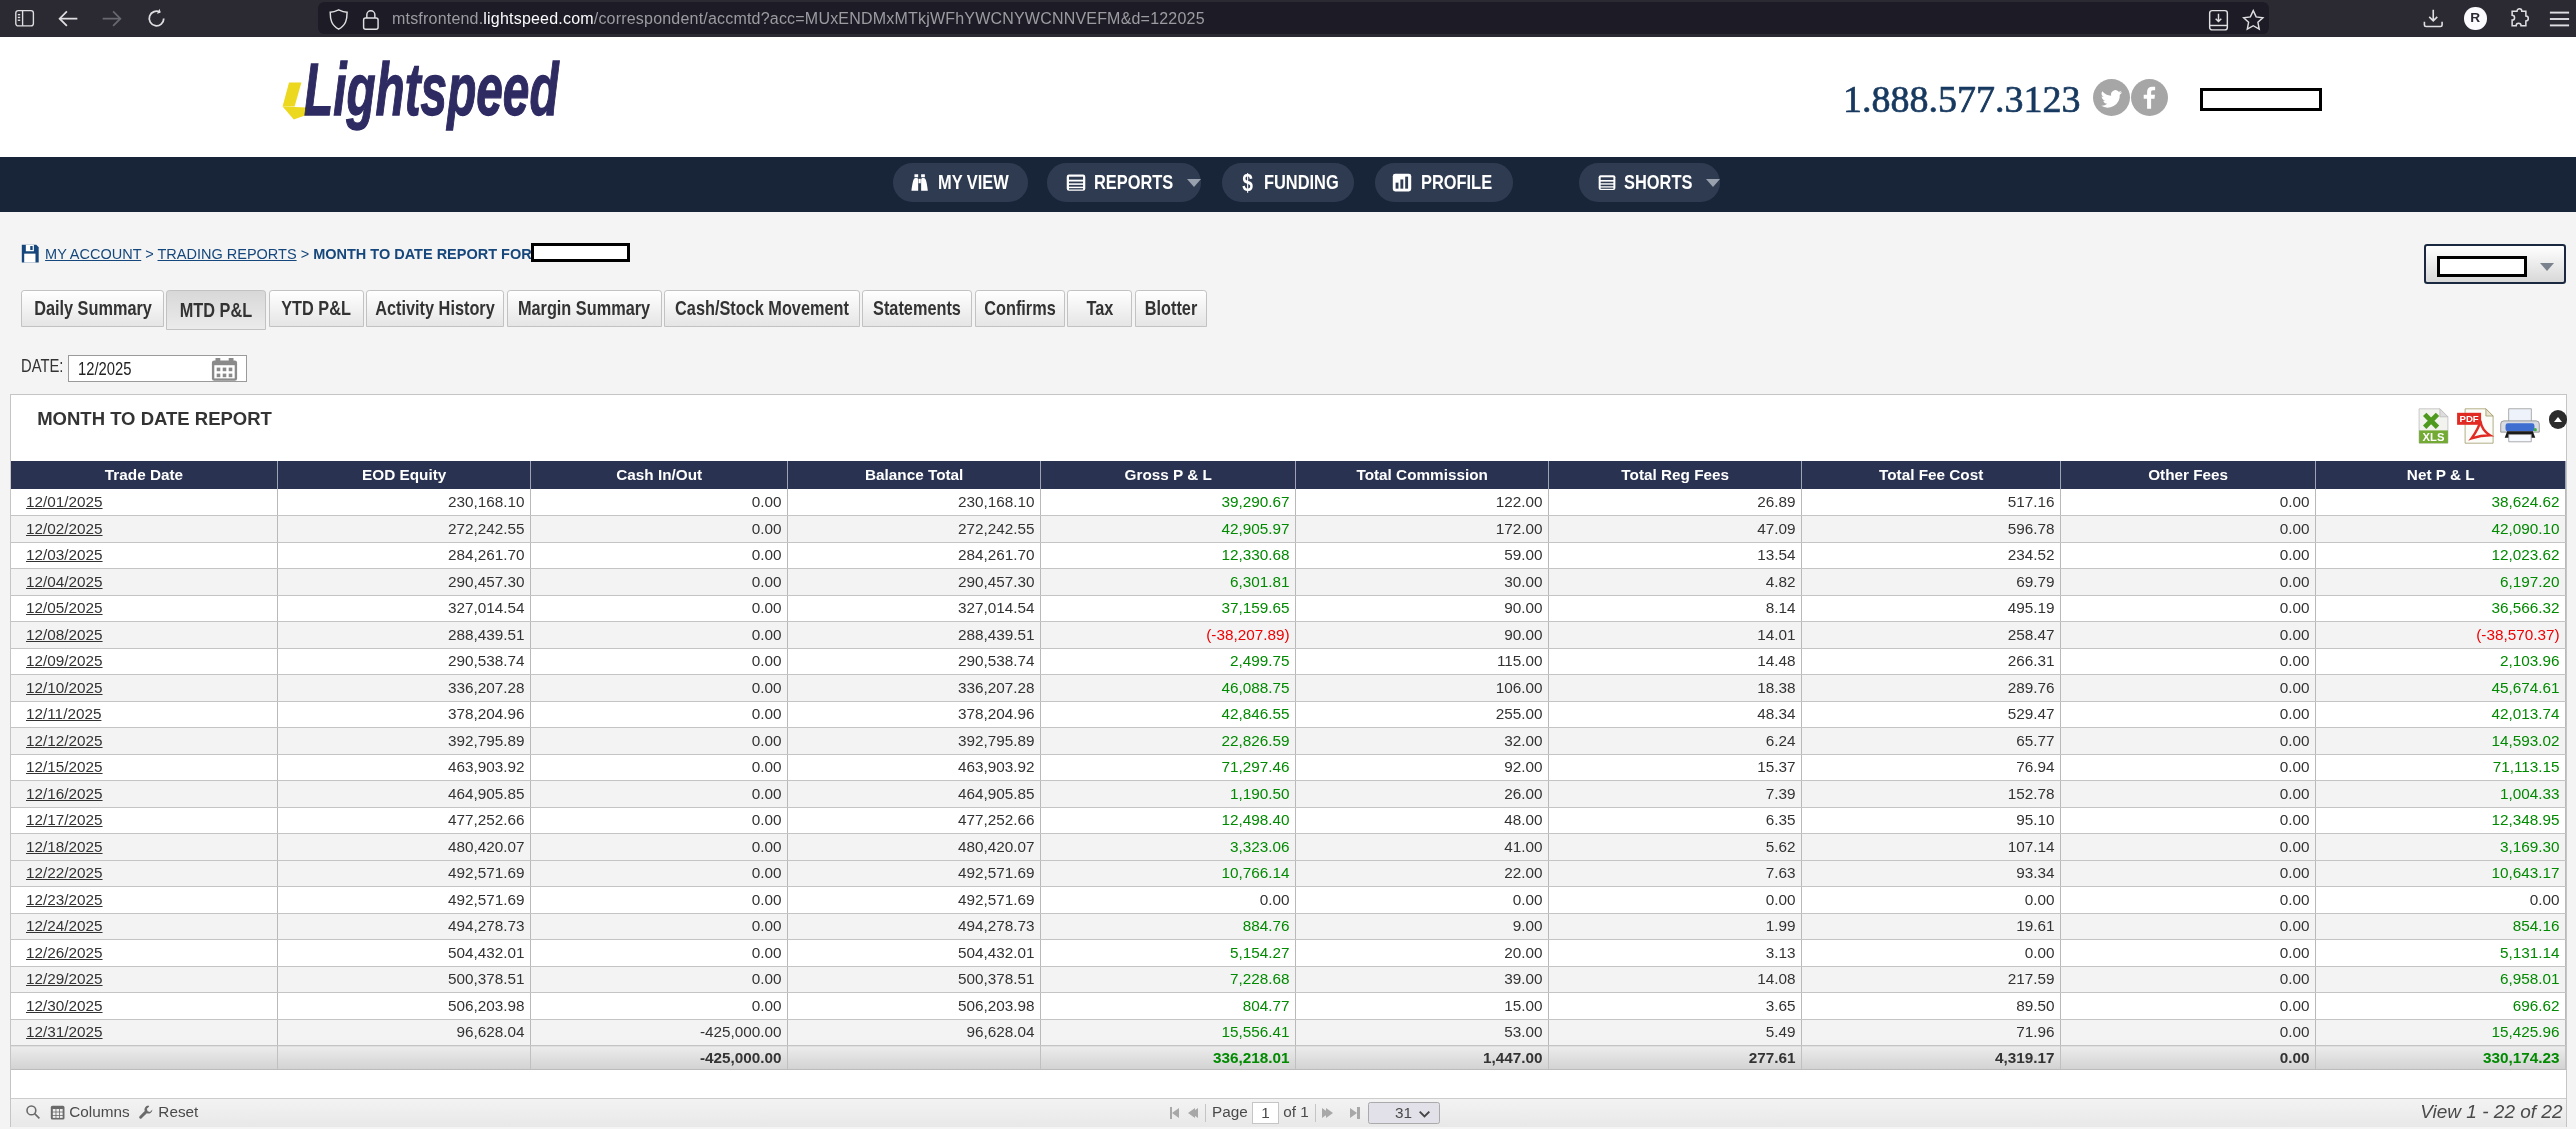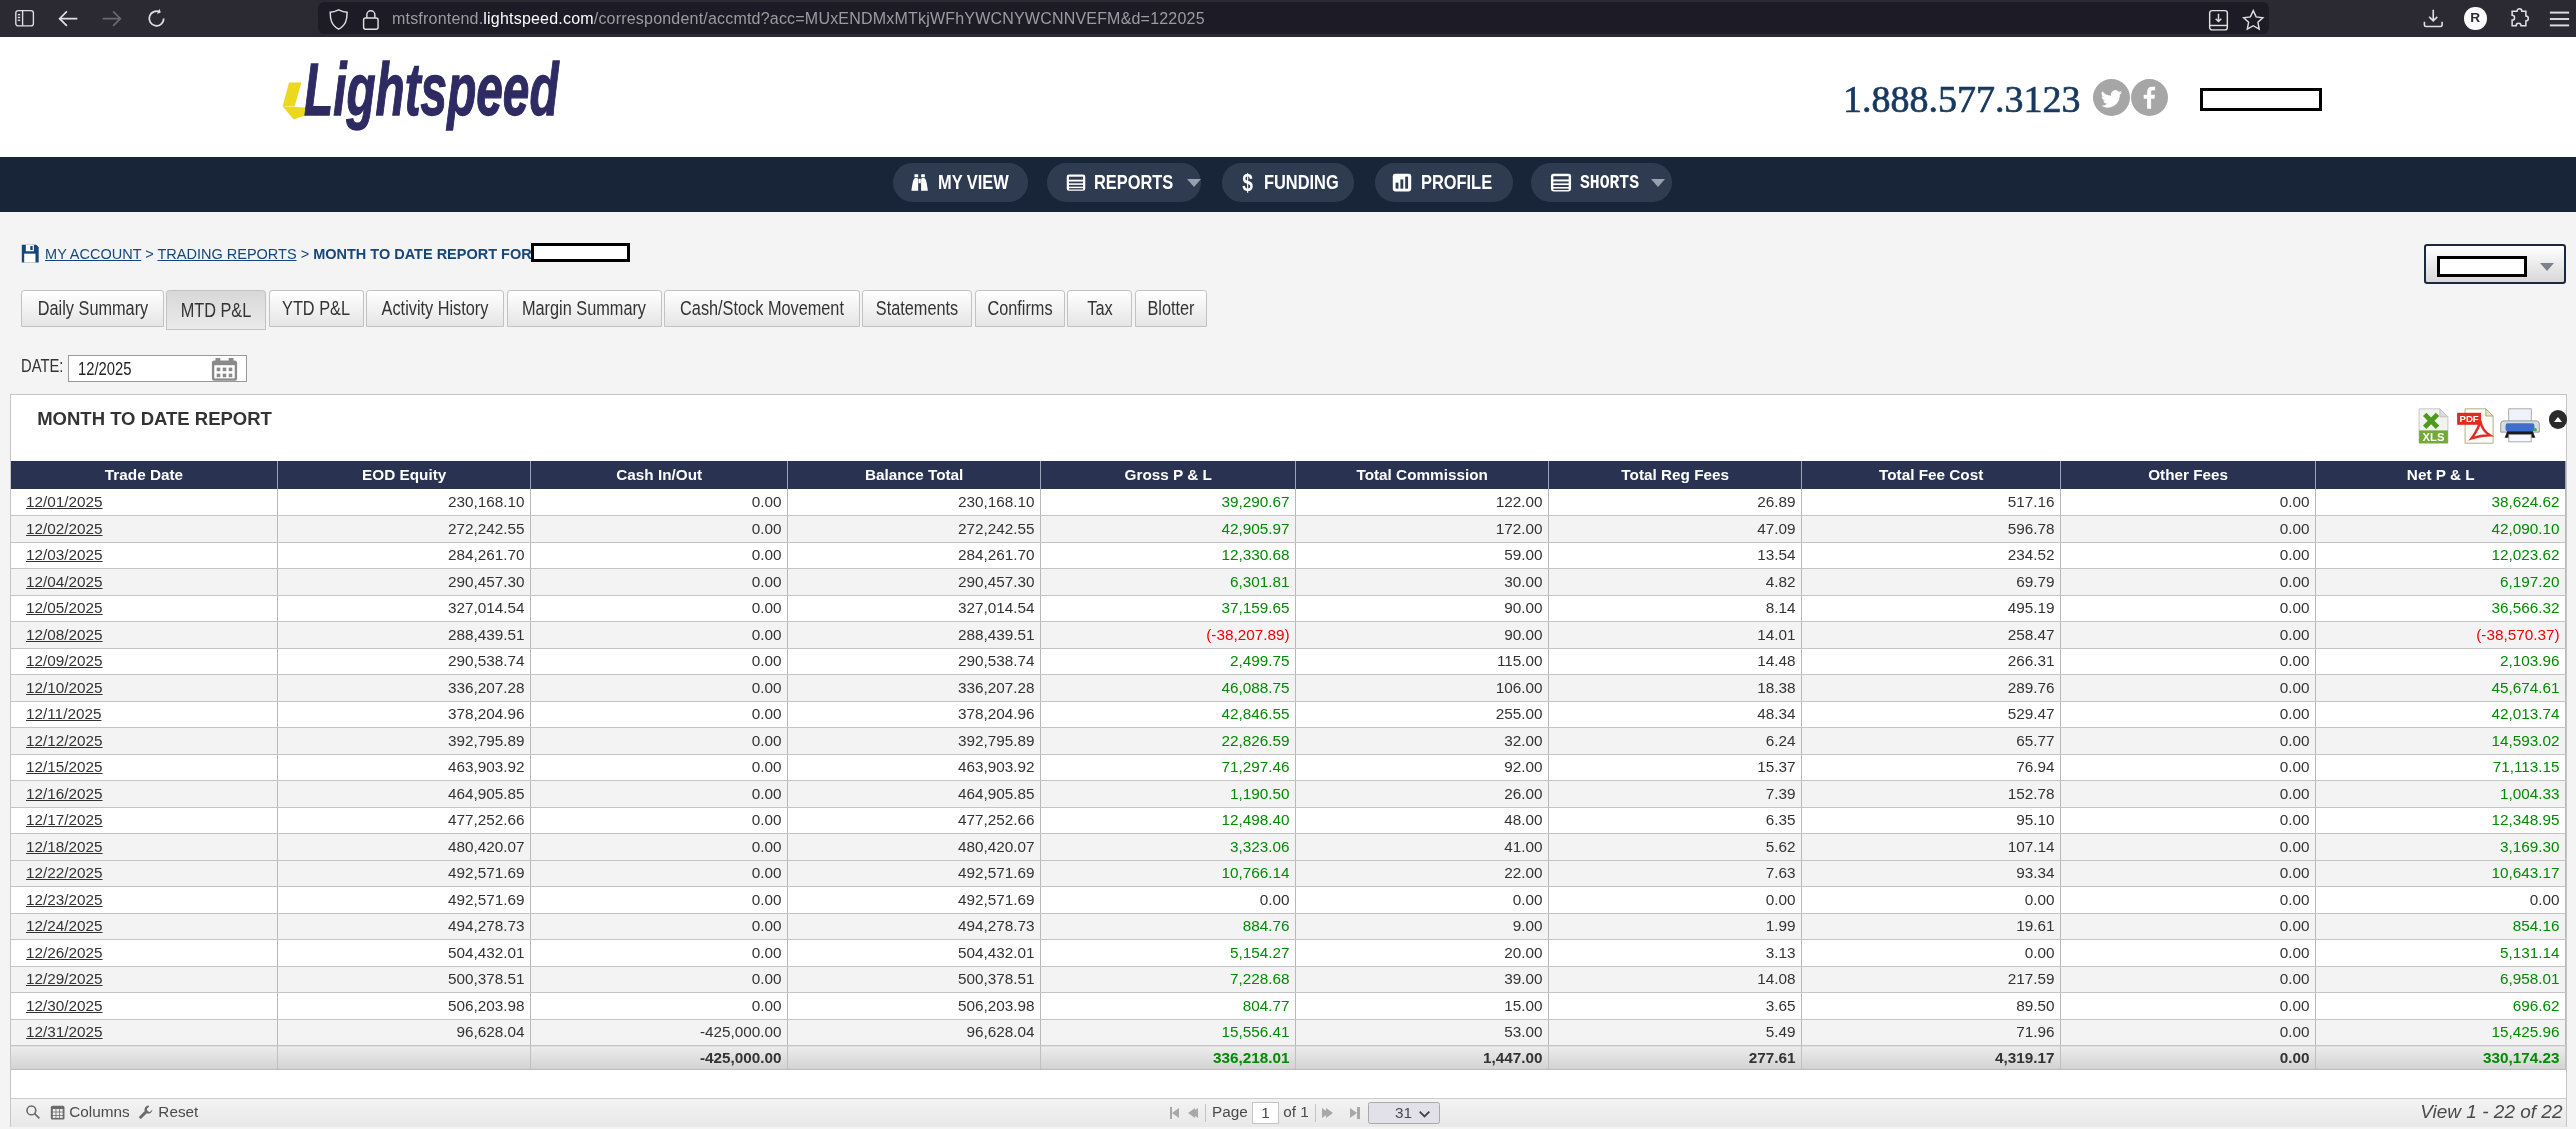--- a/index.html
+++ b/index.html
@@ -31,21 +31,21 @@
 #crumb { position:absolute; left:21px; top:244px; font-size:14.5px; color:#16477c; white-space:nowrap; }
 #crumb a { color:#16477c; text-decoration:underline; }
 #crumb .bold { font-weight:bold; text-decoration:none; }
 #redact2 { position:absolute; left:531px; top:243px; width:99px; height:18.5px; border:3.2px solid #000; background:#fff; }
 
 #selbox { position:absolute; left:2424px; top:244px; width:142px; height:40px; border:2.4px solid #1b2940; border-radius:3.2px; background:linear-gradient(#fff,#d8d8d8); }
 #selbox .blk { position:absolute; left:11.3px; top:9.7px; width:90px; height:21px; border:3.2px solid #000; background:#fff; }
 #selbox .car { position:absolute; right:9.7px; top:17px; width:0; height:0; border-left:7.2px solid transparent; border-right:7.2px solid transparent; border-top:8px solid #7a828e; }
 
 
-#tabs { position:absolute; left:21px; top:290px; height:37px; white-space:nowrap; font-size:17px; }
+#tabs { position:absolute; left:21px; top:290px; height:37px; white-space:nowrap; font-size:17px;font-weight:bold; }
 .tab { position:relative; display:inline-block; vertical-align:top; height:37px; background:linear-gradient(#ffffff,#e5e5e5); border:0.8px solid #c2c2c2; border-radius:3.2px 3.2px 0 0; color:#333; margin-right:2.4px; }
 .tab .tt { position:absolute; left:50%; top:0; line-height:35px; white-space:nowrap; font-size:19.3px; transform:translateX(-50%) scaleX(0.845); }
 .tab.active .tt { line-height:39px; }
 .tab.active { background:linear-gradient(#d8d8d8,#ebebeb); height:40px; }
 
 
 #datelabel { position:absolute; left:21px; top:355px; font-size:18.5px; color:#333; transform:scaleX(0.8); transform-origin:0 0; }
 #dateinput { position:absolute; left:68px; top:355px; width:179px; height:27px; border:0.8px solid #9a9a9a; background:#fff; font-size:18.5px; color:#222; line-height:26px; padding-left:8.8px; }
 #dateinput .dtx { display:inline-block; transform:scaleX(0.8); transform-origin:0 50%; }
 
@@ -172,21 +172,21 @@
     </div>
   <div class="pill" style="left:1375px; width:138px; padding-left:17px;">
     <svg width="20" height="19.3" viewBox="0 0 25 24" fill="#fff" style="margin-right:8.8px;">
         <rect x="1" y="1" width="23" height="22" rx="3"></rect>
         <rect x="4.5" y="12" width="3.6" height="7.5" fill="#2e3b50"></rect>
         <rect x="10.5" y="8" width="3.6" height="11.5" fill="#2e3b50"></rect>
         <rect x="16.5" y="4.5" width="3.6" height="15" fill="#2e3b50"></rect>
       </svg>
     <span class="nt">PROFILE</span>
     </div>
-  <div class="pill" style="left:1531px; width:141px; padding-left:18.5px;font-family:Liberation Mono, monospace;">
+  <div class="pill" style="left:1579px; width:141px; padding-left:18.5px;">
     <svg width="22" height="19.3" viewBox="0 0 27 24" fill="#fff" style="margin-right:8.8px;">
         <rect x="1" y="1" width="25" height="22" rx="3"></rect>
         <rect x="4" y="4" width="19" height="4" fill="#2e3b50"></rect>
         <rect x="4" y="10.5" width="19" height="2.4" fill="#2e3b50"></rect>
         <rect x="4" y="15" width="19" height="2.4" fill="#2e3b50"></rect>
         <rect x="4" y="19.4" width="19" height="1.8" fill="#2e3b50"></rect>
       </svg>
     <span class="nt" style="margin-right:-13.7px;">SHORTS</span>
       <span class="caret"></span>
     </div>

